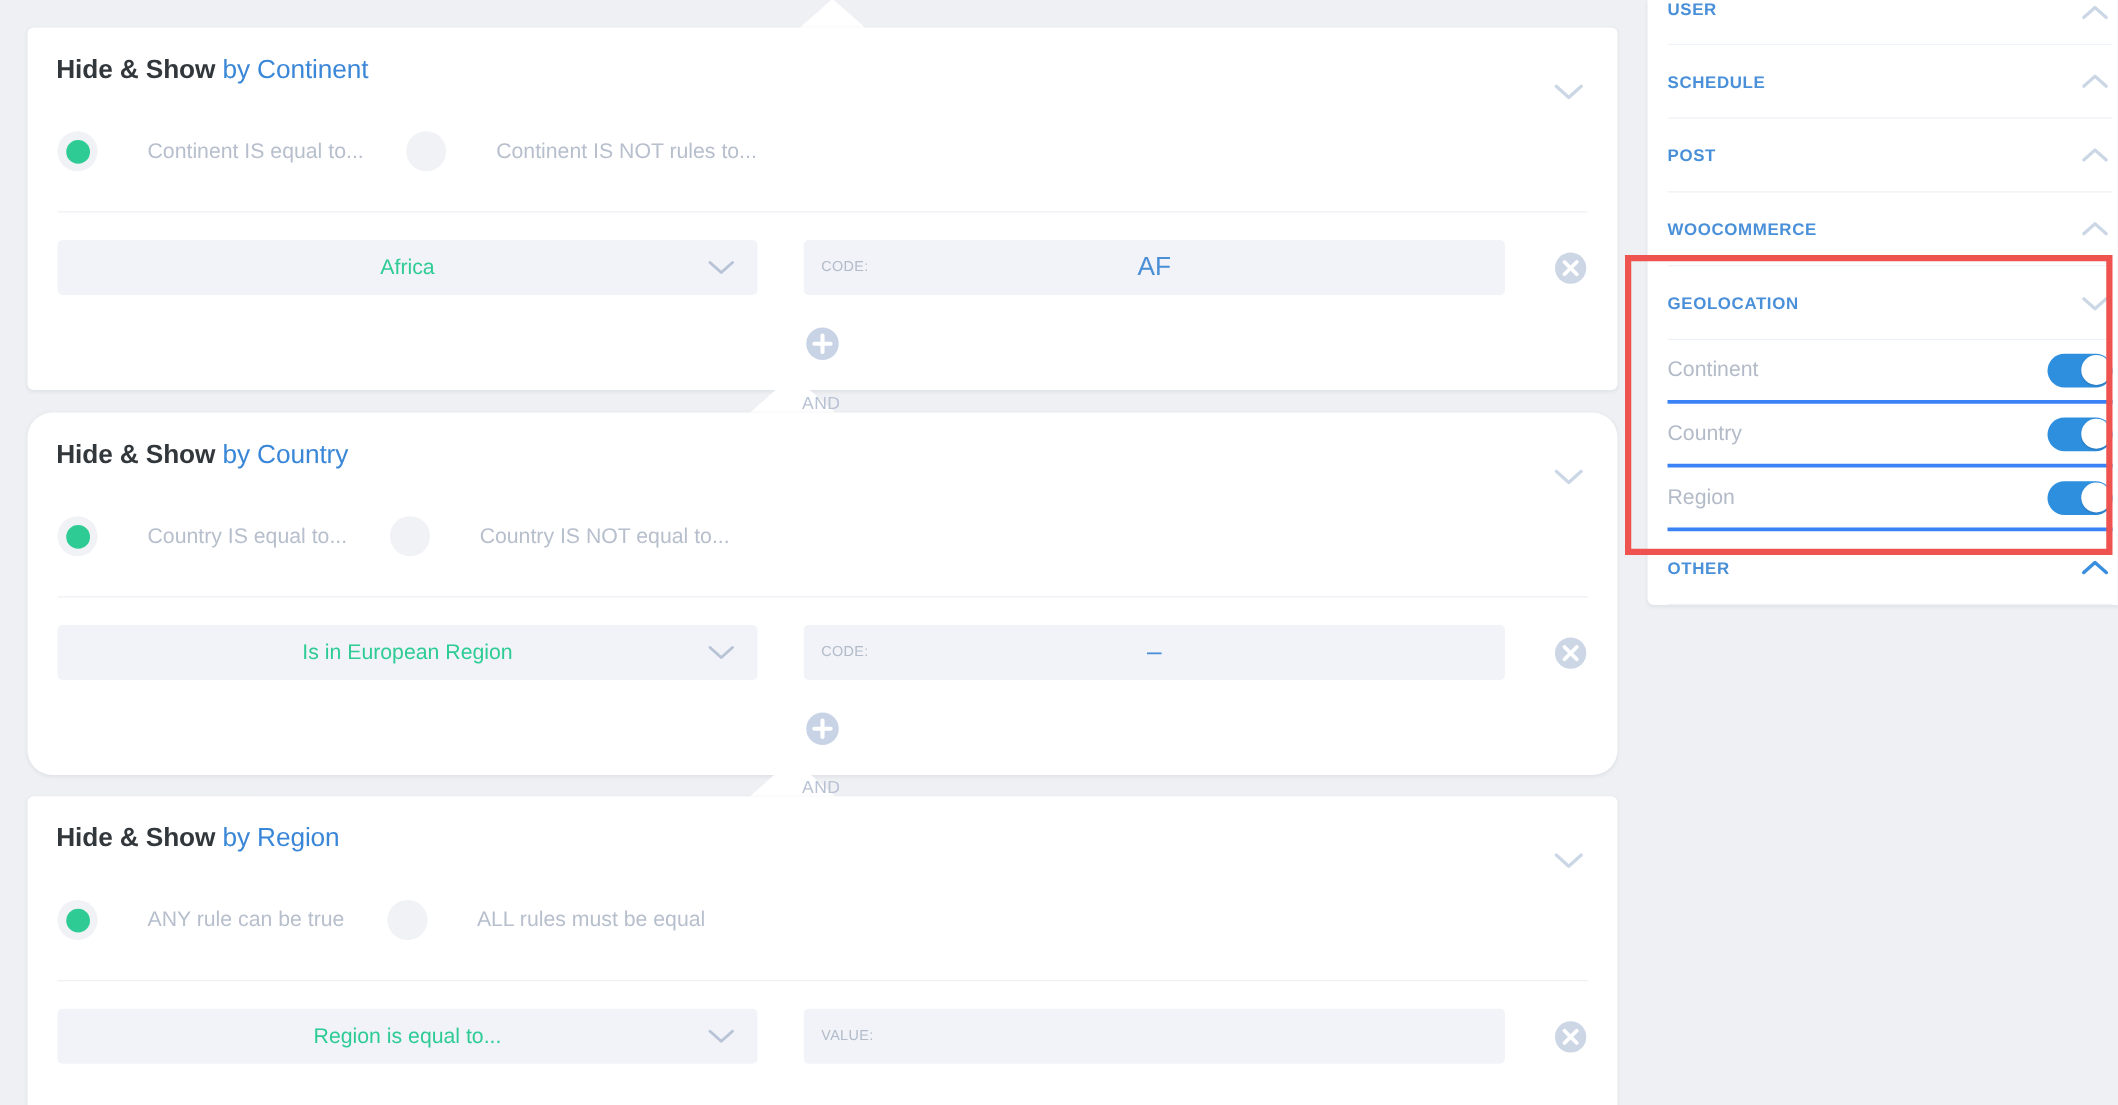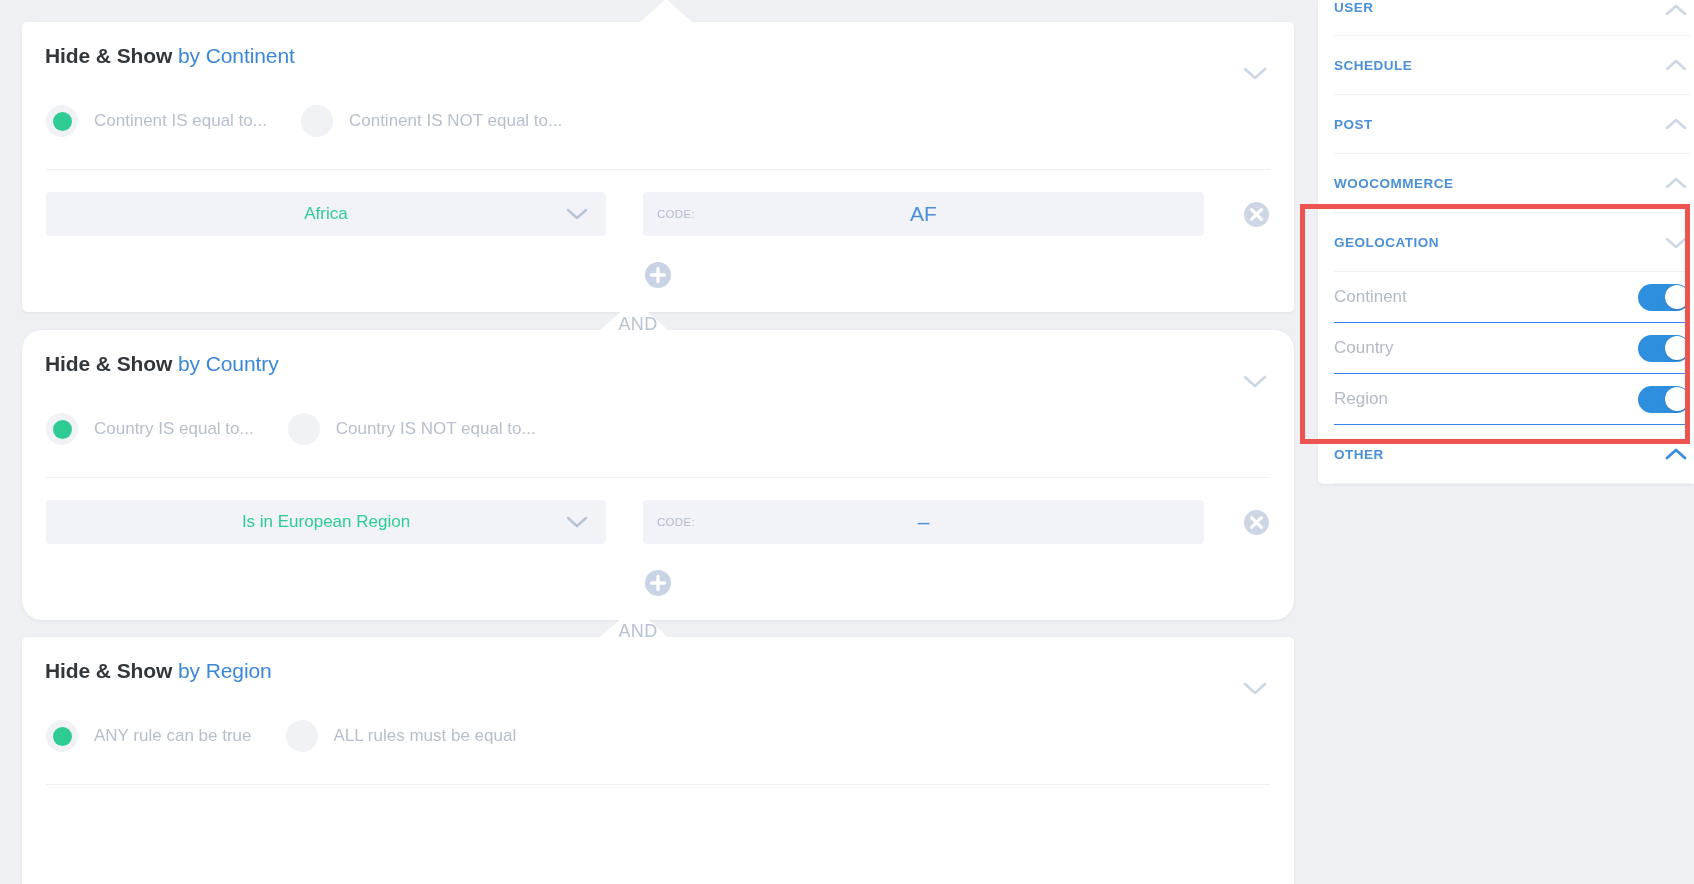--- a/index.html
+++ b/index.html
@@ -73,21 +73,21 @@
   }
 
   .radio-row {
     position: absolute;
     left: 24px;
     top: 82px;
     display: flex;
     align-items: center;
     height: 34px;
   }
-  .radio-group { display: flex; align-items: center; margin-right: 34px; }
+  .radio-group { display: flex; align-items: center; margin-right: 34px; gap: 24px; }
   .radio-outer {
     width: 32px; height: 32px;
     border-radius: 50%;
     background: #f0f2f6;
     display: flex;
     align-items: center;
     justify-content: center;
     flex: none;
   }
   .radio-dot {
@@ -193,25 +193,25 @@
     position: absolute;
     left: 578px;
     top: 0;
     width: 0; height: 0;
     border-left: 34px solid transparent;
     border-right: 34px solid transparent;
     border-bottom: 30px solid #ffffff;
   }
   .and-conn .and-label {
     position: absolute;
-    left: 582px;
+    left: 601px;
     top: 14px;
     width: 68px;
     text-align: center;
-    font-size: 18px;
+    font-size: 14px;
     color: #b7c2d4;
     letter-spacing: 0.4px;
   }
 
   
   .sidebar {
     position: absolute;
     left: 1318px;
     top: 0;
     width: 388px;
@@ -243,21 +243,21 @@
     height: 17px;
   }
 
   .sb-item {
     position: relative;
     margin: 0 16px;
     height: 51px;
     display: flex;
     align-items: center;
     justify-content: space-between;
-    border-bottom: 1px solid #3b82f6;
+    border-bottom: 3px solid #3b82f6;
   }
   .sb-item-label {
     font-size: 17px;
     color: #b3bbc8;
   }
   .toggle {
     position: relative;
     width: 52px;
     height: 27px;
     border-radius: 14px;
@@ -310,21 +310,21 @@
         <div class="radio-group">
           <div class="radio-outer">
               <div class="radio-dot"></div>
             </div>
           <div class="radio-label">Continent IS equal to...</div>
         </div>
         <div class="radio-group">
           <div class="radio-outer off">
               <div class="radio-dot"></div>
             </div>
-          <div class="radio-label">Continent IS NOT equal to...</div>
+          <div class="radio-label">Continent IS NOT rules to...</div>
         </div>
       </div>
 
       <div class="divider" style="top:147px"></div>
 
       <div class="rule-row" style="top:170px">
         <div class="select-box">
           <div class="select-value">Africa</div>
           <div class="select-chev">
             <svg viewBox="0 0 26 17" width="26" height="17">
@@ -436,20 +436,40 @@
         <div class="radio-group">
           <div class="radio-outer off">
               <div class="radio-dot"></div>
             </div>
           <div class="radio-label">ALL rules must be equal</div>
         </div>
       </div>
 
       <div class="divider" style="top:147px"></div>
 
+      <div class="rule-row" style="top:170px">
+        <div class="select-box">
+          <div class="select-value">Region is equal to...</div>
+          <div class="select-chev">
+            <svg viewBox="0 0 26 17" width="26" height="17">
+                <polyline points="4,5 13,13 22,5" fill="none" stroke="#b8c4d6" stroke-width="2.4" stroke-linecap="round" stroke-linejoin="round"></polyline>
+              </svg>
+          </div>
+        </div>
+        <div class="value-box">
+          <span class="value-prefix">VALUE:</span>
+          <span class="value-text"></span>
+        </div>
+        <div class="remove-btn">
+          <svg viewBox="0 0 27 27" width="27" height="27">
+            <circle cx="13.5" cy="13.5" r="12.5" fill="#ccd6e5"></circle>
+            <path d="M8.6 8.6 L18.4 18.4 M18.4 8.6 L8.6 18.4" stroke="#ffffff" stroke-width="3.1" stroke-linecap="round"></path>
+          </svg>
+        </div>
+      </div>
     </div>
 
   </div>
 
   <div class="sidebar">
 
     <div class="sb-section first">
       <span class="sb-section-label">USER</span>
       <span class="chev" style="top:2px">
         <svg viewBox="0 0 28 17" width="28" height="17">

